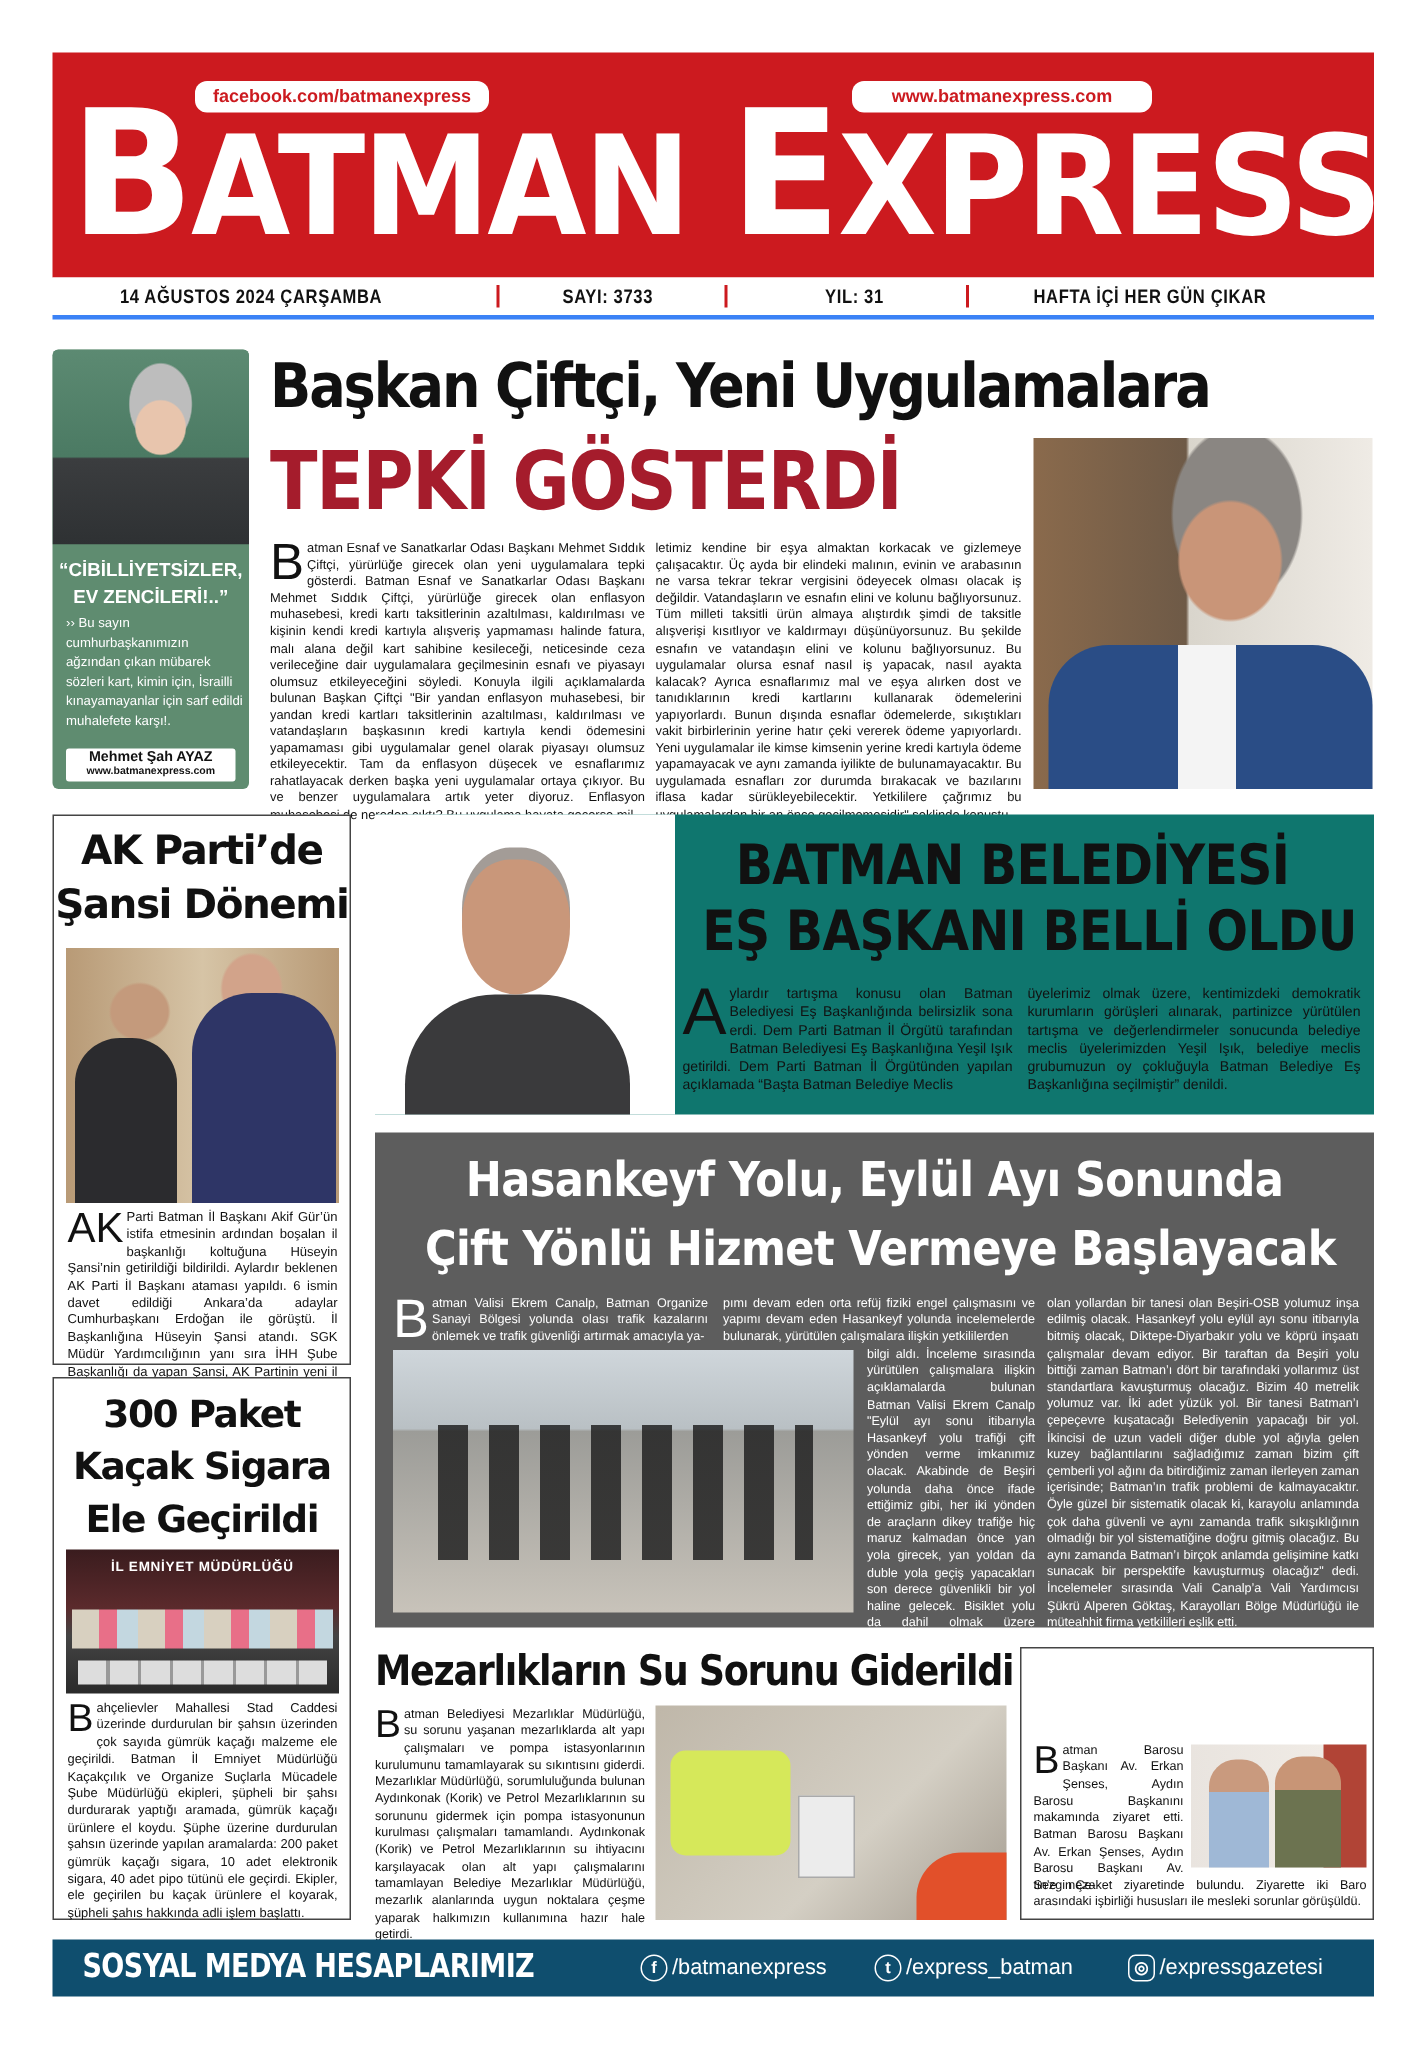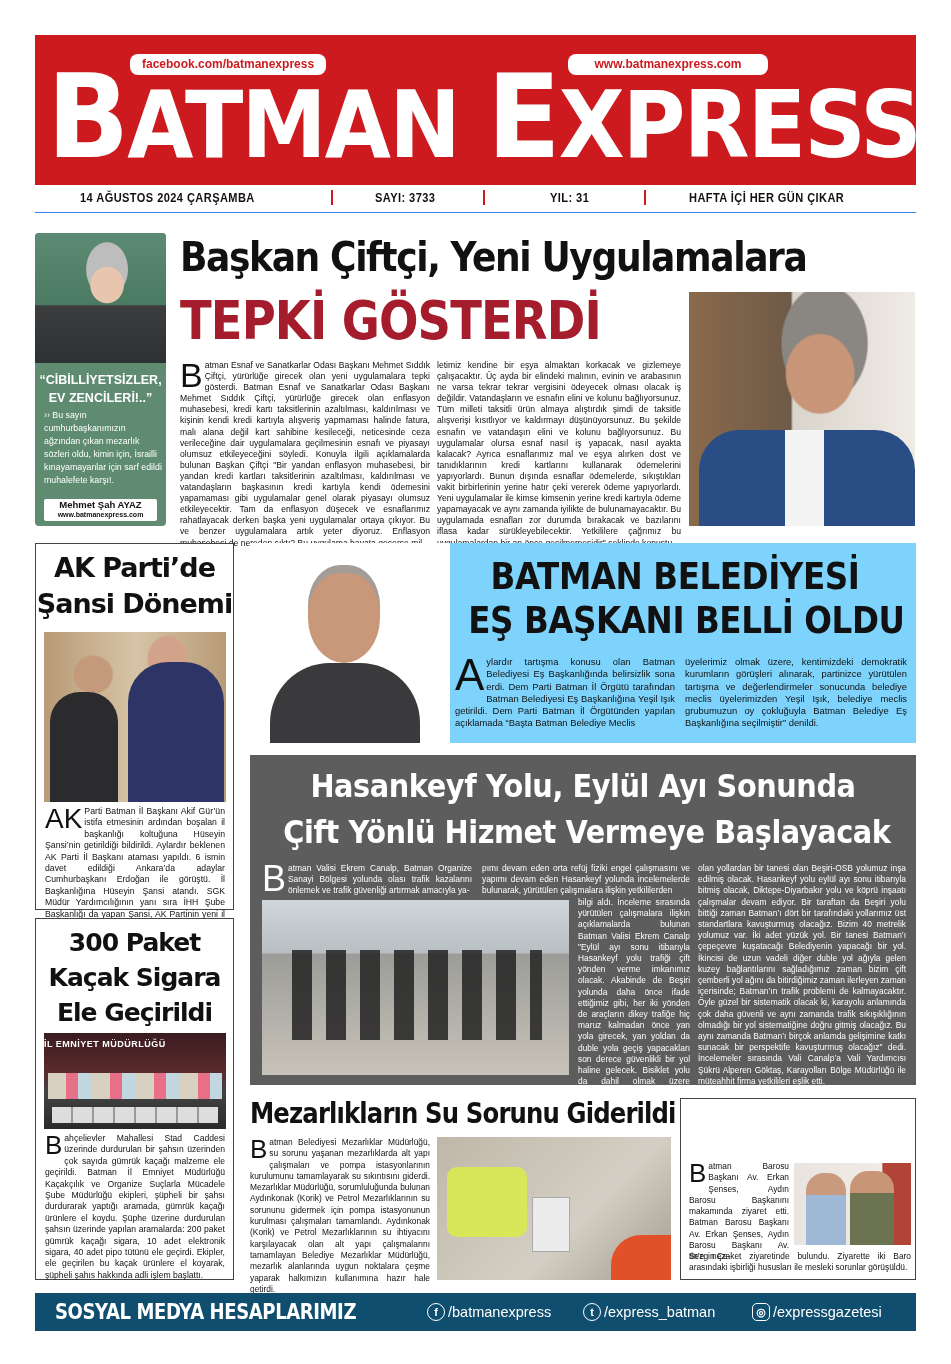--- a/index.html
+++ b/index.html
@@ -10,21 +10,21 @@
   
   .masthead { left: 35px; top: 35px; width: 881px; height: 150px; background: #cc1a1f; }
   .mast-title { position: absolute; left: 12px; top: 28px; width: 860px; height: 108px; color: #fff;
     font-family: "DejaVu Sans", sans-serif; font-weight: bold; font-size: 92px; line-height: 108px;
     letter-spacing: -2px; transform: scaleX(0.93); transform-origin: left center; white-space: nowrap; }
   .mast-title .big { font-size: 116px; }
   .pill { position: absolute; background: #fff; color: #cc1a1f; border-radius: 8px; font-size: 12px;
     font-weight: bold; padding: 2px 12px; line-height: 17px; }
   .pill.fb { left: 95px; top: 19px; }
   .pill.www { left: 533px; top: 19px; width: 200px; text-align: center; }
-  .mast-bar { left: 35px; top: 185px; width: 881px; height: 28px; background: #fff; border-bottom: 1px solid #3b82f6; }
+  .mast-bar { left: 35px; top: 185px; width: 881px; height: 28px; background: #fff; border-bottom: 3px solid #3b82f6; }
   .mast-bar .item { position: absolute; top: 5px; font-size: 13px; font-weight: bold; letter-spacing: 0.5px; transform: scaleX(0.85); transform-origin: left; white-space: nowrap; }
   .mast-bar .sep { position: absolute; top: 5px; width: 2px; height: 15px; background: #cc1a1f; }
 
   
   .col-box { left: 35px; top: 233px; width: 131px; height: 293px; background: #5f8c70; border-radius: 4px; }
   .col-photo { position: absolute; left: 0; top: 0; width: 131px; height: 130px; border-radius: 4px 4px 0 0;
     background: radial-gradient(ellipse at 55% 40%, #e8c5ad 0 16%, transparent 17%),
                 radial-gradient(ellipse at 55% 28%, #bdbdbd 0 20%, transparent 21%),
                 linear-gradient(180deg, #5c8a72 0%, #4b7a63 55%, #3b3d3f 56%, #2e3133 100%); }
   .col-quote { position: absolute; left: 4px; top: 138px; width: 123px; color: #fff; font-weight: bold; font-size: 12.5px; text-align: center; line-height: 18px; }
@@ -49,42 +49,42 @@
   .ak-box { left: 35px; top: 543px; width: 199px; height: 367px; }
   .box-h { font-family: "DejaVu Sans", sans-serif; font-weight: bold; text-align: center; letter-spacing: -1px; }
   .ak-photo { position: absolute; left: 8px; top: 88px; width: 182px; height: 170px;
     background: radial-gradient(ellipse at 27% 25%, #c49a7c 0 10%, transparent 11%),
                 radial-gradient(ellipse at 68% 16%, #d2a38a 0 11%, transparent 12%),
                 linear-gradient(90deg, #b89a76, #d6c4a6 50%, #b89a76); }
   .ak-photo .p1 { position: absolute; left: 6px; bottom: 0; width: 68px; height: 110px; background: #2b2b2e; border-radius: 30px 30px 0 0; }
   .ak-photo .p2 { position: absolute; left: 84px; bottom: 0; width: 96px; height: 140px; background: #2e3566; border-radius: 40px 40px 0 0; }
 
   
-  .bel-box { left: 250px; top: 543px; width: 666px; height: 200px; background: #7dd3fc; }
+  .bel-box { left: 250px; top: 543px; width: 666px; height: 200px; background: #0f766e; }
   .bel-photo { position: absolute; left: 0; top: 0; width: 200px; height: 200px; background: #fff; }
   .bel-photo .face { position: absolute; left: 58px; top: 30px; width: 72px; height: 90px; background: #c9977a; border-radius: 45% 45% 50% 50%; box-shadow: 0 -8px 0 #a39c97; }
   .bel-photo .suit { position: absolute; left: 20px; top: 120px; width: 150px; height: 80px; background: #3a3a3c; border-radius: 60px 60px 0 0; }
   .bel-h { position: absolute; left: 190px; top: 12px; width: 470px; text-align: center; font-family: "DejaVu Sans", sans-serif; font-weight: bold; font-size: 37px; line-height: 44px; letter-spacing: -0.5px; transform: scaleX(0.88); transform-origin: center; white-space: nowrap; }
 
   
   .has-box { left: 250px; top: 755px; width: 666px; height: 330px; background: #5d5d5d; color: #fff; }
   .has-h { position: absolute; left: 0; top: 8px; width: 666px; text-align: center; font-family: "DejaVu Sans", sans-serif; font-weight: bold; font-size: 32px; line-height: 46px; letter-spacing: -0.5px; transform: scaleX(0.9); transform-origin: center; white-space: nowrap; }
   .has-photo { position: absolute; left: 12px; top: 145px; width: 307px; height: 175px;
     background: linear-gradient(180deg, #cfd6db 0%, #b9c0c4 30%, #9c9c98 31%, #c8c3ba 100%); }
   .has-photo .ppl { position: absolute; left: 30px; top: 50px; width: 250px; height: 90px;
     background: repeating-linear-gradient(90deg, #222 0 20px, transparent 20px 34px); opacity: .85; }
   .has-text { color: #fff; font-size: 8.4px; line-height: 11.2px; }
 
   
   .sig-box { left: 35px; top: 918px; width: 199px; height: 362px; }
   .sig-photo { position: absolute; left: 8px; top: 114px; width: 182px; height: 96px;
     background: linear-gradient(180deg, #3a1c1e 0%, #5b2a2c 40%, #444 60%, #2a2a2a 100%); }
   .sig-photo .packs { position: absolute; left: 4px; top: 40px; width: 174px; height: 26px; background: repeating-linear-gradient(90deg, #d8d0c0 0 18px, #e86f88 18px 30px, #c3d7e0 30px 44px); }
   .sig-photo .cart { position: absolute; left: 8px; bottom: 6px; width: 166px; height: 16px; background: repeating-linear-gradient(90deg, #ddd 0 19px, #999 19px 21px); }
-  .sig-photo .lbl { position: absolute; left: 0; top: 6px; width: 182px; color: #fff; font-size: 9px; font-weight: bold; letter-spacing: .5px; }
+  .sig-photo .lbl { position: absolute; left: 0; top: 6px; width: 182px; text-align: center; color: #fff; font-size: 9px; font-weight: bold; letter-spacing: .5px; }
 
   
   .mez-h { left: 250px; top: 1095px; width: 420px; font-family: "DejaVu Sans", sans-serif; font-weight: bold; font-size: 28px; line-height: 38px; letter-spacing: -1px; transform: scaleX(0.87); transform-origin: left; white-space: nowrap; }
   .mez-photo { left: 437px; top: 1137px; width: 234px; height: 143px;
     background: linear-gradient(135deg, #bfb7a9 0%, #d4cfc4 60%, #a29a8e 100%); }
   .mez-photo .vest { position: absolute; left: 10px; top: 30px; width: 80px; height: 70px; background: #d6e85a; border-radius: 10px; }
   .mez-photo .box2 { position: absolute; left: 95px; top: 60px; width: 38px; height: 55px; background: #ececec; border: 1px solid #aaa; }
   .mez-photo .tank { position: absolute; right: 0; bottom: 0; width: 60px; height: 45px; background: #e2502a; border-radius: 30px 0 0 0; }
 
   
@@ -117,21 +117,21 @@
   <span class="item" style="left:340px">SAYI: 3733</span>
   <span class="sep" style="left:448px"></span>
   <span class="item" style="left:515px">YIL: 31</span>
   <span class="sep" style="left:609px"></span>
   <span class="item" style="left:654px">HAFTA İÇİ HER GÜN ÇIKAR</span>
 </div>
 
 <div class="abs col-box">
   <div class="col-photo"></div>
   <div class="col-quote">“CİBİLLİYETSİZLER, EV ZENCİLERİ!..”</div>
-  <div class="col-text">›› Bu sayın cumhurbaşkanımızın ağzından çıkan mezarlık sözleri oldu, kimin için, İsrailli kınayamayanlar için sarf edildi muhalefete karşı!.</div>
+  <div class="col-text">›› Bu sayın cumhurbaşkanımızın ağzından çıkan mübarek sözleri kart, kimin için, İsrailli kınayamayanlar için sarf edildi muhalefete karşı!.</div>
   <div class="col-author">
     <span class="name">Mehmet Şah AYAZ</span>
     <span class="site">www.batmanexpress.com</span>
   </div>
 </div>
 
 <div class="abs h-main1">Başkan Çiftçi, Yeni Uygulamalara</div>
 <div class="abs h-main2">TEPKİ GÖSTERDİ</div>
 <div class="abs body-text" style="left:180px; top:360px; width:250px;">
   <span class="dropcap">B</span><span>atman Esnaf ve Sanatkarlar Odası Başkanı Mehmet Sıddık Çiftçi, yürürlüğe girecek olan yeni uygulamalara tepki gösterdi. Batman Esnaf ve Sanatkarlar Odası Başkanı Mehmet Sıddık Çiftçi, yürürlüğe girecek olan enflasyon muhasebesi, kredi kartı taksitlerinin azaltılması, kaldırılması ve kişinin kendi kredi kartıyla alışveriş yapmaması halinde fatura, malı alana değil kart sahibine kesileceği, neticesinde ceza verileceğine dair uygulamalara geçilmesinin esnafı ve piyasayı olumsuz etkileyeceğini söyledi. Konuyla ilgili açıklamalarda bulunan Başkan Çiftçi "Bir yandan enflasyon muhasebesi, bir yandan kredi kartları taksitlerinin azaltılması, kaldırılması ve vatandaşların başkasının kredi kartıyla kendi ödemesini yapamaması gibi uygulamalar genel olarak piyasayı olumsuz etkileyecektir. Tam da enflasyon düşecek ve esnaflarımız rahatlayacak derken başka yeni uygulamalar ortaya çıkıyor. Bu ve benzer uygulamalara artık yeter diyoruz. Enflasyon muhasebesi de nereden çıktı? Bu uygulama hayata geçerse mil-</span>

